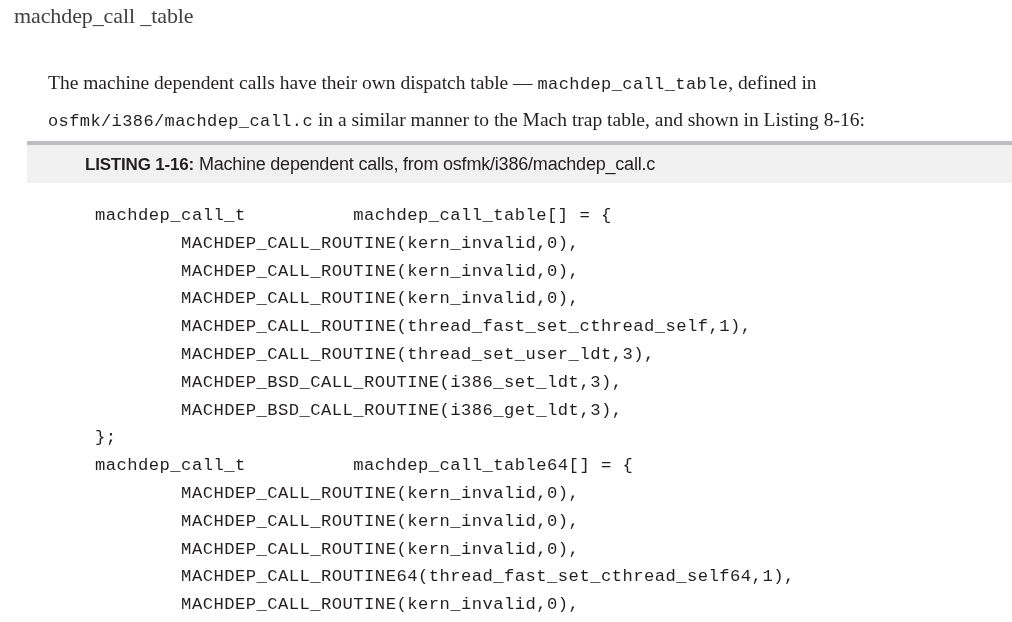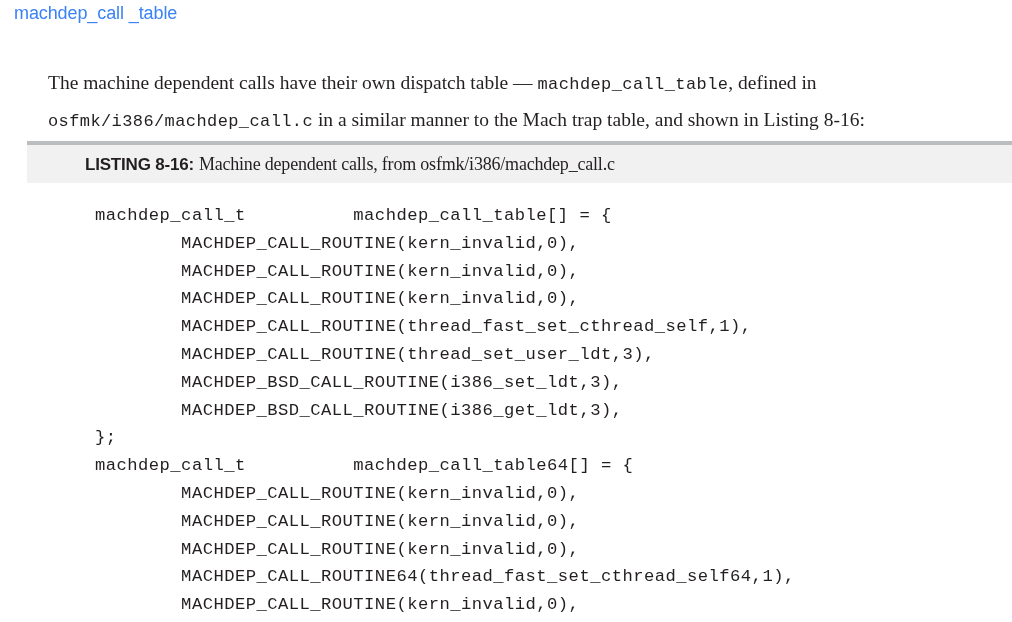--- a/index.html
+++ b/index.html
@@ -14,25 +14,25 @@
     overflow: hidden;
     font-family: "Liberation Serif", serif;
     -webkit-font-smoothing: antialiased;
   }
 
   
   .page-title {
     position: absolute;
     left: 14px;
     top: 3px;
-    font-family: Liberation Sans, sans-serif;
-    font-size: 18px;
+    font-family: Liberation Serif, serif;
+    font-size: 22px;
     font-weight: 400;
     letter-spacing: -0.1px;
-    color: #3b82f6;
+    color: #404040;
     white-space: pre;
   }
 
   
   .body-para {
     position: absolute;
     left: 48px;
     top: 45px;
     width: 930px;
     font-family: "Liberation Serif", serif;
@@ -64,21 +64,21 @@
     white-space: nowrap;
     color: #231f20;
   }
   .listing-label {
     font-family: "Liberation Sans", sans-serif;
     font-size: 17px;
     font-weight: bold;
     letter-spacing: -0.2px;
   }
   .listing-title {
-    font-family: Liberation Serif, serif;
+    font-family: Liberation Sans, sans-serif;
     font-size: 18px;
     font-weight: 400;
     letter-spacing: -0.2px;
     padding-left: 5px;
   }
 
   
   .code-block {
     position: absolute;
     left: 84px;
@@ -95,17 +95,17 @@
 </style>
 </head>
 <body>
 
 <div class="page-title">machdep_call _table</div>
 
 <p class="body-para"><span>The machine dependent calls have their own dispatch table — </span><span class="code-inline">machdep_call_table</span><span>, defined in </span><span class="code-inline">osfmk/i386/machdep_call.c</span><span> in a similar manner to the Mach trap table, and shown in Listing 8-16:</span></p>
 
 <div class="listing-bar" style="background: rgb(241, 241, 241); border-top-color: rgb(188, 189, 192);">
   <div class="listing-caption">
-    <span class="listing-label">LISTING 8-16:</span><span class="listing-title">Machine dependent calls, from osfmk/i386/machdep_call.c</span>
+    <span class="listing-label">LISTING 1-16:</span><span class="listing-title">Machine dependent calls, from osfmk/i386/machdep_call.c</span>
   </div>
 </div>
 
 <pre class="code-block" id="code-block"><span class="ln">machdep_call_t          machdep_call_table[] = {</span><span class="ln">        MACHDEP_CALL_ROUTINE(kern_invalid,0),</span><span class="ln">        MACHDEP_CALL_ROUTINE(kern_invalid,0),</span><span class="ln">        MACHDEP_CALL_ROUTINE(kern_invalid,0),</span><span class="ln">        MACHDEP_CALL_ROUTINE(thread_fast_set_cthread_self,1),</span><span class="ln">        MACHDEP_CALL_ROUTINE(thread_set_user_ldt,3),</span><span class="ln">        MACHDEP_BSD_CALL_ROUTINE(i386_set_ldt,3),</span><span class="ln">        MACHDEP_BSD_CALL_ROUTINE(i386_get_ldt,3),</span><span class="ln">};</span><span class="ln">machdep_call_t          machdep_call_table64[] = {</span><span class="ln">        MACHDEP_CALL_ROUTINE(kern_invalid,0),</span><span class="ln">        MACHDEP_CALL_ROUTINE(kern_invalid,0),</span><span class="ln">        MACHDEP_CALL_ROUTINE(kern_invalid,0),</span><span class="ln">        MACHDEP_CALL_ROUTINE64(thread_fast_set_cthread_self64,1),</span><span class="ln">        MACHDEP_CALL_ROUTINE(kern_invalid,0),</span><span class="ln">        MACHDEP_CALL_ROUTINE(kern_invalid,0),</span></pre>
 
 </body></html>

